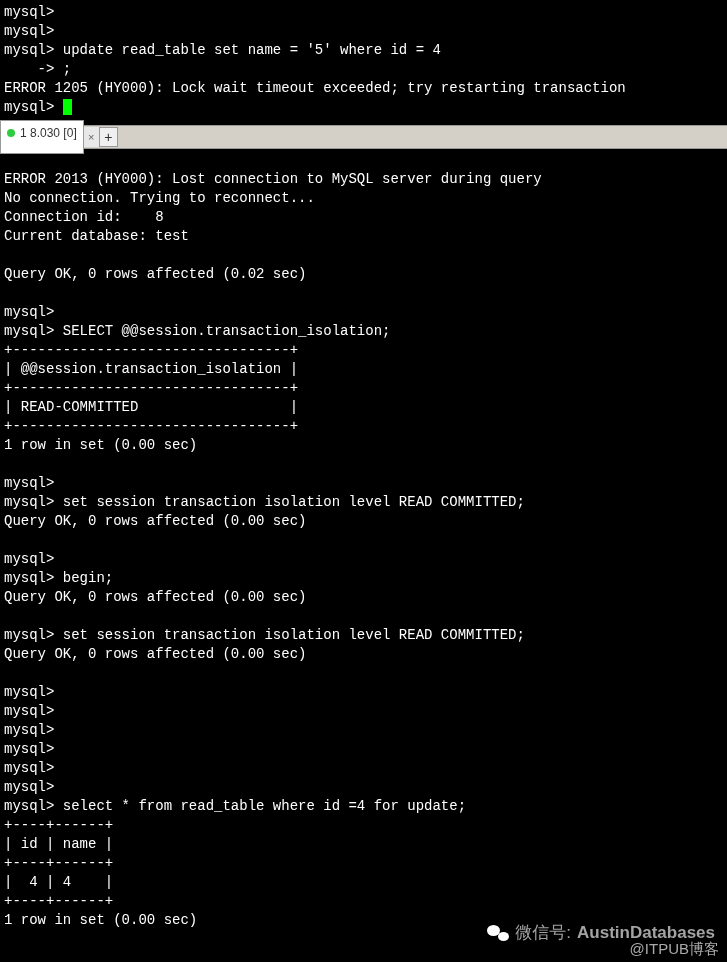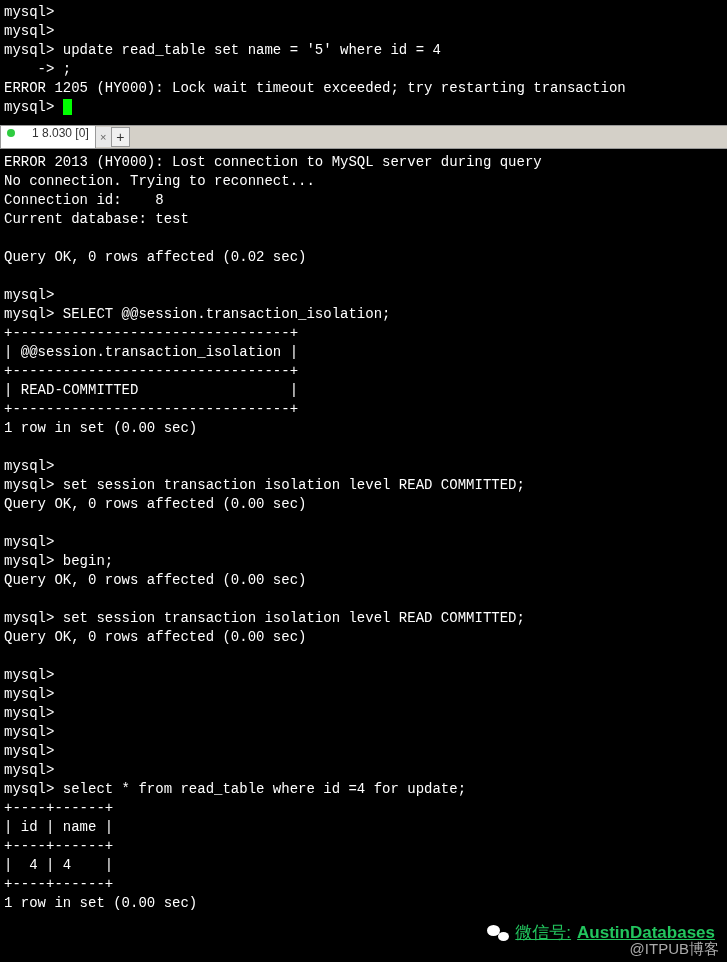--- a/index.html
+++ b/index.html
@@ -27,28 +27,28 @@
       background: #d4d0c8;
       height: 24px;
       display: flex;
       align-items: center;
       border-top: 1px solid #999;
       border-bottom: 1px solid #999;
     }
     .tab {
       background: #fff;
       border: 1px solid #999;
-      height: 24px;
+      height: 34px;
       display: flex;
       align-items: center;
       padding: 0 6px 8px 6px;
       font-family: Arial, sans-serif;
       font-size: 12px;
       color: #333;
-      gap: 17px;
+      gap: 5px;
     }
     .tab-indicator {
       width: 8px;
       height: 8px;
       border-radius: 50%;
       background: #2ecc40;
     }
     .tab-close {
       background: #e8e8e8;
       width: 16px;
@@ -71,42 +71,41 @@
       justify-content: center;
       font-family: Arial, sans-serif;
       font-size: 14px;
       color: #333;
       border: 1px solid #999;
       border-left: none;
       cursor: pointer;
     }
     .terminal-bottom {
       background: #000;
-      padding: 4px 4px;
+      padding: 21px 4px;
       line-height: 19px;
       white-space: pre;
     }
     .cursor {
       display: inline-block;
       width: 9px;
       height: 16px;
       background: #00ff00;
       vertical-align: text-bottom;
     }
     .watermark {
       position: absolute;
       bottom: 18px;
       right: 12px;
-      color: #22c55e;
+      color: #a3a3a3;
       font-family: Arial, sans-serif;
       font-size: 17px;
       display: flex;
       align-items: center;
       gap: 6px;
-      text-decoration: underline;
     }
     .wechat-icon {
       width: 22px;
       height: 18px;
       position: relative;
     }
     .wechat-icon::before {
       content: '';
       position: absolute;
       width: 13px;

